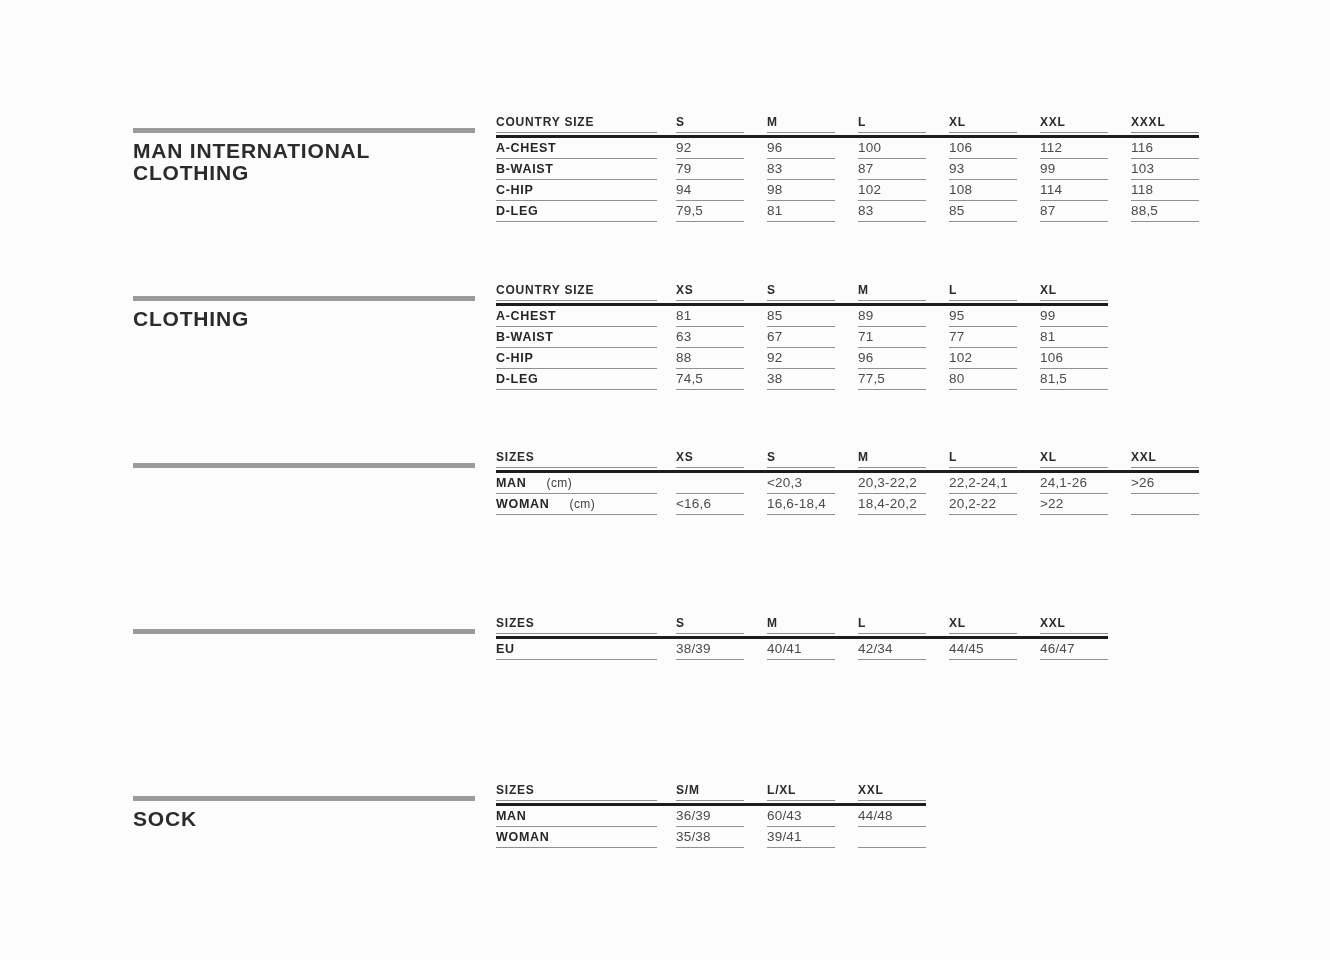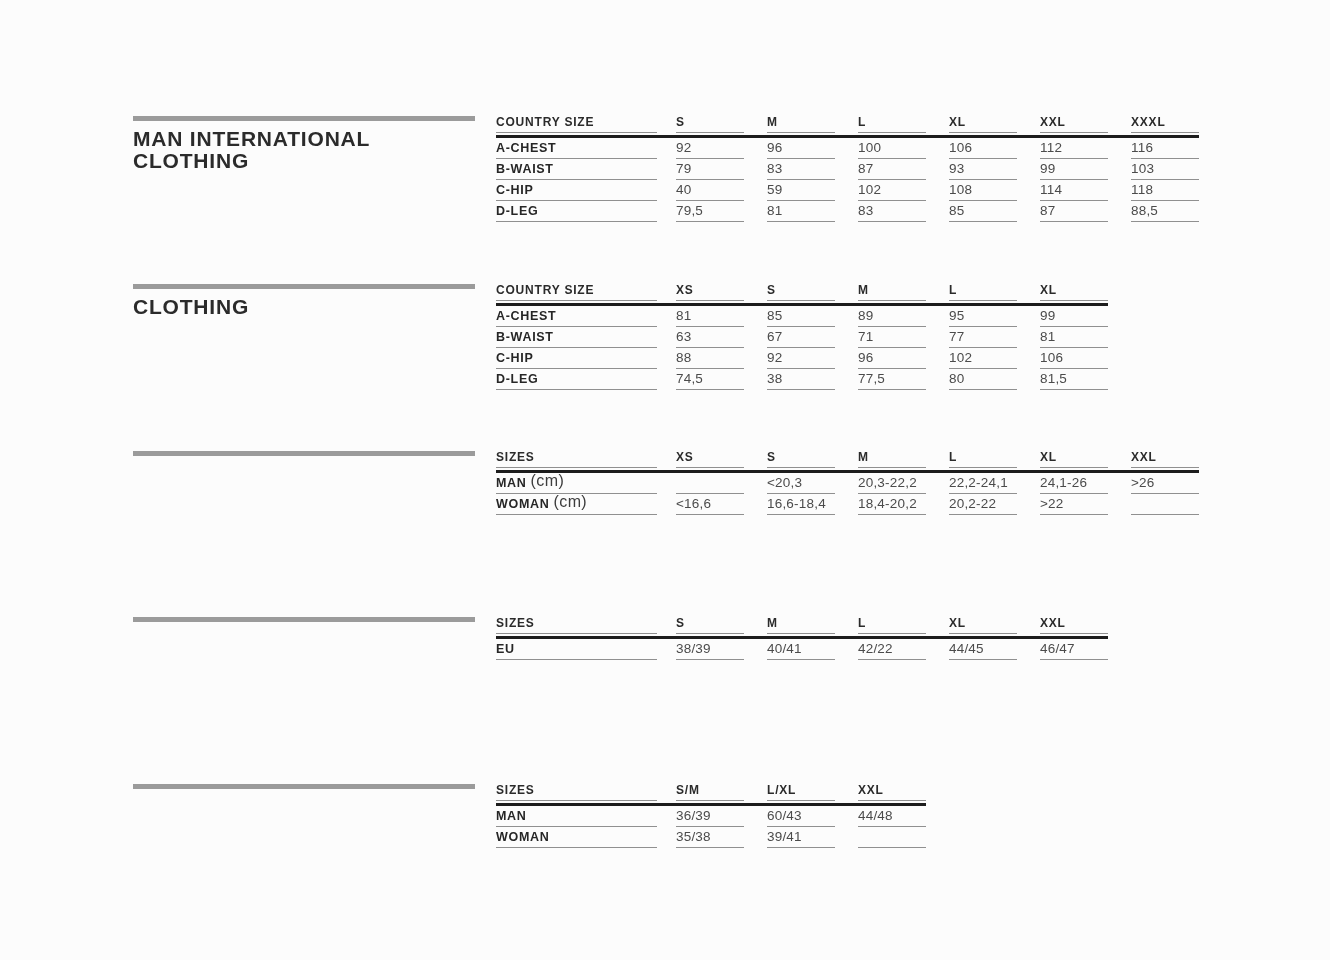--- a/index.html
+++ b/index.html
@@ -5,21 +5,21 @@
   html, body { margin: 0; padding: 0; background: #ffffff; }
   .page {
     position: relative;
     width: 1330px;
     height: 960px;
     background: #fcfcfc;
     font-family: "Liberation Sans", "DejaVu Sans", sans-serif;
     overflow: hidden;
   }
   .section { position: absolute; left: 133px; }
-  .left-block { position: absolute; left: 0; top: 4px; width: 342px; }
+  .left-block { position: absolute; left: 0; top: 16px; width: 342px; }
   .bar { height: 5px; background: #9b9b9b; }
   .title {
     margin: 7px 0 0 0;
     font-size: 21px;
     font-weight: bold;
     letter-spacing: 0.8px;
     line-height: 21.5px;
     color: #2b2b2b;
     text-transform: uppercase;
   }
@@ -56,24 +56,24 @@
     letter-spacing: 0.7px;
     color: #262626;
   }
   .data-row .cell.size {
     font-size: 13.5px;
     letter-spacing: 0.2px;
     color: #4b4b4b;
   }
   .suffix {
     font-weight: normal;
-    font-size: 16px;
+    font-size: 12px;
     letter-spacing: 0.4px;
     color: #3d3d3d;
-    margin-left: 4px;
+    margin-left: 20px;
   }
 </style>
 </head>
 <body>
 
 <div class="page">
 
   <div class="section" style="top:112px;">
     <div class="left-block">
       <div class="bar"></div>
@@ -114,22 +114,22 @@
         <div class="cell size">87</div>
         <div class="cell size">93</div>
         <div class="cell size">99</div>
         <div class="cell size">103</div>
       </div>
       <div class="row data-row">
         <div class="cell label">
             <span>C-HIP</span>
             <span class="suffix"></span>
           </div>
-        <div class="cell size">40</div>
-        <div class="cell size">59</div>
+        <div class="cell size">94</div>
+        <div class="cell size">98</div>
         <div class="cell size">102</div>
         <div class="cell size">108</div>
         <div class="cell size">114</div>
         <div class="cell size">118</div>
       </div>
       <div class="row data-row">
         <div class="cell label">
             <span>D-LEG</span>
             <span class="suffix"></span>
           </div>
@@ -260,30 +260,34 @@
         <div class="cell size">XL</div>
         <div class="cell size">XXL</div>
       </div>
       <div class="row data-row">
         <div class="cell label">
             <span>EU</span>
             <span class="suffix"></span>
           </div>
         <div class="cell size">38/39</div>
         <div class="cell size">40/41</div>
-        <div class="cell size">42/22</div>
+        <div class="cell size">42/34</div>
         <div class="cell size">44/45</div>
         <div class="cell size">46/47</div>
       </div>
     </div>
   </div>
 
   <div class="section" style="top:780px;">
     <div class="left-block">
       <div class="bar"></div>
+      <h2 class="title">
+        <span class="tline">SOCK</span>
+        <span class="tline"></span>
+      </h2>
     </div>
     <div class="table">
       <div class="row header-row">
         <div class="cell label">SIZES</div>
         <div class="cell size">S/M</div>
         <div class="cell size">L/XL</div>
         <div class="cell size">XXL</div>
       </div>
       <div class="row data-row">
         <div class="cell label">

